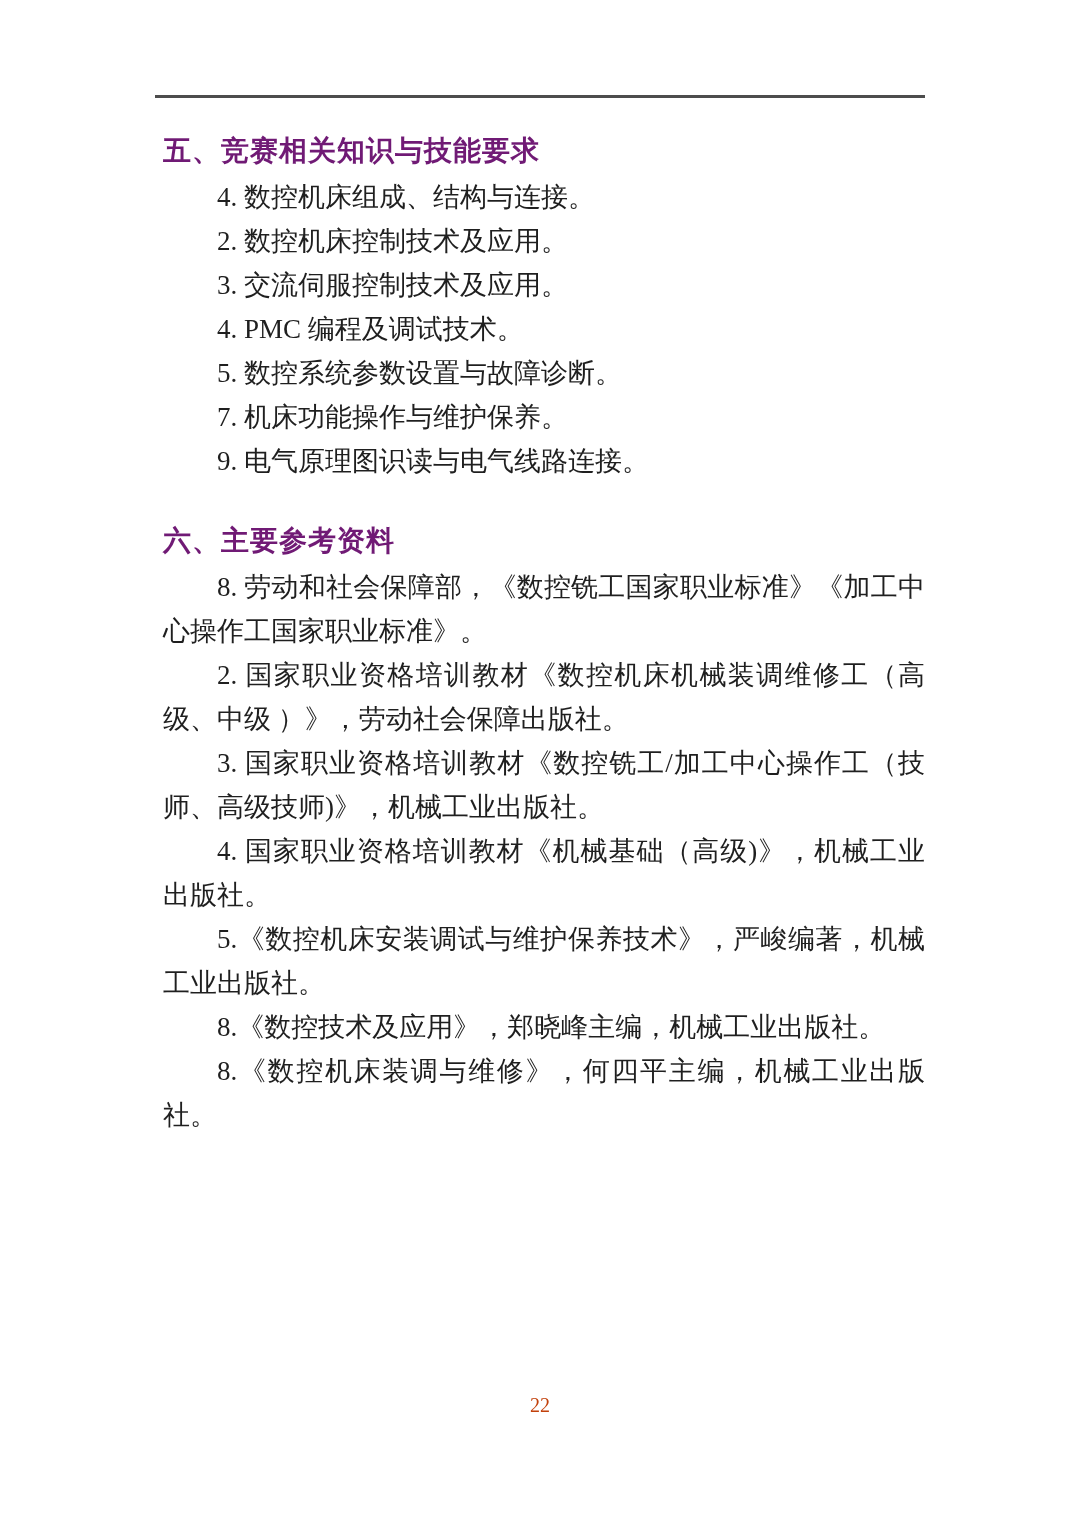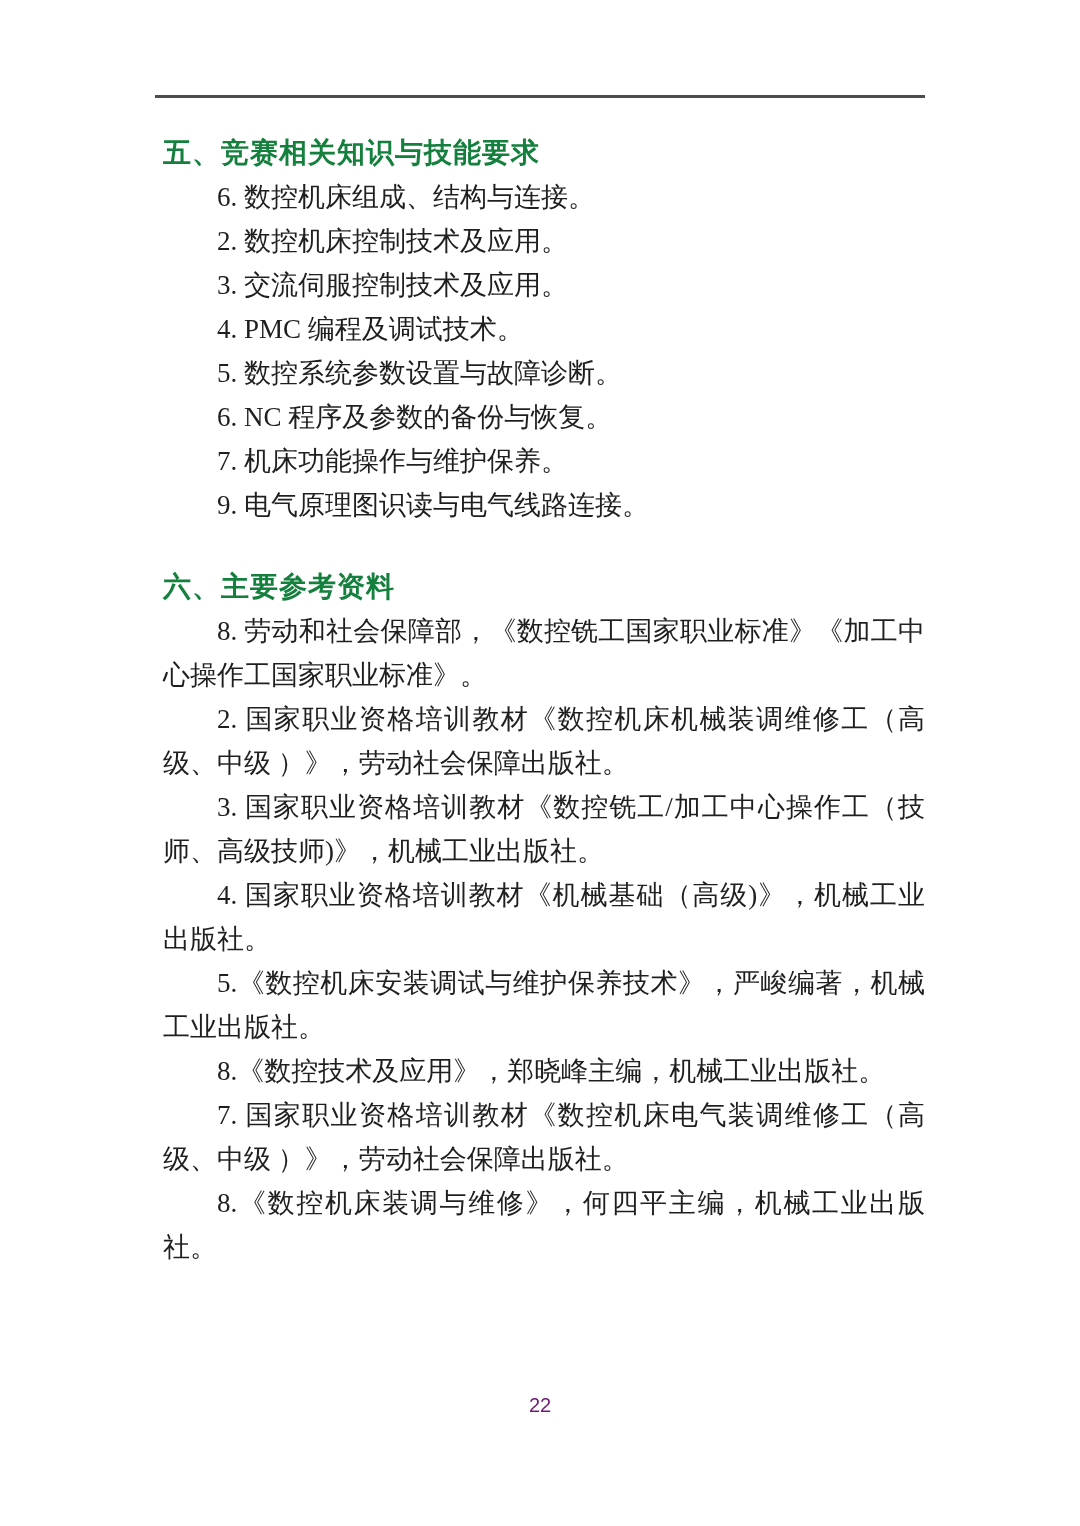--- a/index.html
+++ b/index.html
@@ -27,76 +27,74 @@
     left: 163px;
     top: 131px;
     width: 762px;
     font-family: "Liberation Serif", "DejaVu Serif", serif;
     font-size: 27px;
     line-height: 44px;
     color: #1f1f1f;
     text-align: justify;
   }
   .sec-heading {
-    font-family: Liberation Serif, serif;
+    font-family: Liberation Mono, monospace;
     font-weight: 700;
     font-size: 28px;
     line-height: 44px;
-    color: #15803d;
+    color: #701a75;
     margin: 0;
     text-align: left;
     letter-spacing: 1px;
   }
   .item {
     margin: 0;
     text-indent: 2em;
   }
   .section-gap {
     height: 38px;
   }
   .page-number {
     position: absolute;
     left: 0;
     top: 1392px;
     width: 100%;
     text-align: center;
-    font-family: Liberation Sans, sans-serif;
+    font-family: Liberation Serif, serif;
     font-size: 20px;
     line-height: 26px;
-    color: #701a75;
+    color: #c2410c;
   }
 </style>
 </head>
 <body>
 
 <div class="page">
 
   <div class="top-rule"></div>
 
   <div class="content">
 
     <h2 class="sec-heading">五、竞赛相关知识与技能要求</h2>
-    <p class="item">6. 数控机床组成、结构与连接。</p>
+    <p class="item">4. 数控机床组成、结构与连接。</p>
     <p class="item">2. 数控机床控制技术及应用。</p>
     <p class="item">3. 交流伺服控制技术及应用。</p>
     <p class="item">4. PMC 编程及调试技术。</p>
     <p class="item">5. 数控系统参数设置与故障诊断。</p>
-    <p class="item">6. NC 程序及参数的备份与恢复。</p>
     <p class="item">7. 机床功能操作与维护保养。</p>
     <p class="item">9. 电气原理图识读与电气线路连接。</p>
 
     <div class="section-gap"></div>
 
     <h2 class="sec-heading">六、主要参考资料</h2>
     <p class="item">8. 劳动和社会保障部，《数控铣工国家职业标准》《加工中心操作工国家职业标准》。</p>
     <p class="item">2. 国家职业资格培训教材《数控机床机械装调维修工（高级、中级 ）》，劳动社会保障出版社。</p>
     <p class="item">3. 国家职业资格培训教材《数控铣工/加工中心操作工（技师、高级技师)》，机械工业出版社。</p>
     <p class="item">4. 国家职业资格培训教材《机械基础（高级)》，机械工业出版社。</p>
     <p class="item">5.《数控机床安装调试与维护保养技术》，严峻编著，机械工业出版社。</p>
     <p class="item">8.《数控技术及应用》，郑晓峰主编，机械工业出版社。</p>
-    <p class="item">7. 国家职业资格培训教材《数控机床电气装调维修工（高级、中级 ）》，劳动社会保障出版社。</p>
     <p class="item">8.《数控机床装调与维修》，何四平主编，机械工业出版社。</p>
 
   </div>
 
   <div class="page-number">22</div>
 
 </div>
 
 </body></html>

